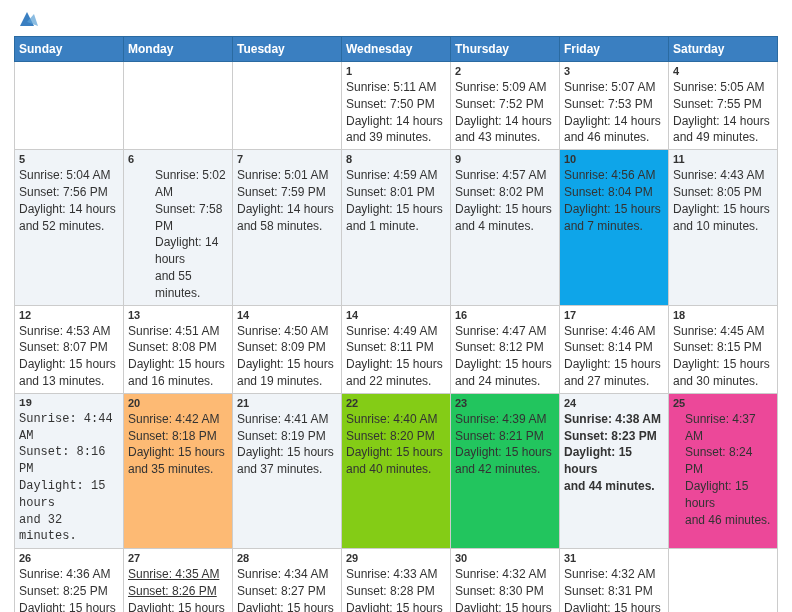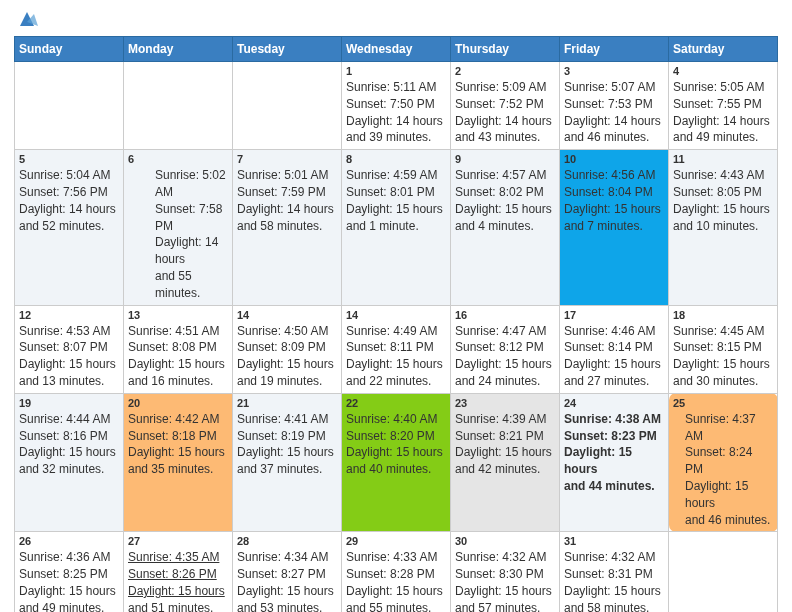--- a/index.html
+++ b/index.html
@@ -263,21 +263,21 @@
           </td>
           <td>
             <div class="day-number">18</div>
             <div class="day-info" style="white-space: pre-line;">Sunrise: 4:45 AM
 Sunset: 8:15 PM
 Daylight: 15 hours
 and 30 minutes.</div>
           </td>
         </tr>
         <tr>
-          <td style="background: rgb(240, 244, 248);">
+          <td style="background: rgb(240, 244, 248); font-family: Liberation Mono, monospace;">
             <div class="day-number">19</div>
             <div class="day-info" style="white-space: pre-line;">Sunrise: 4:44 AM
 Sunset: 8:16 PM
 Daylight: 15 hours
 and 32 minutes.</div>
           </td>
           <td style="background: #fdba74;">
             <div class="day-number">20</div>
             <div class="day-info" style="white-space: pre-line;">Sunrise: 4:42 AM
 Sunset: 8:18 PM
@@ -291,35 +291,35 @@
 Daylight: 15 hours
 and 37 minutes.</div>
           </td>
           <td style="background: #84cc16;">
             <div class="day-number">22</div>
             <div class="day-info" style="white-space: pre-line;">Sunrise: 4:40 AM
 Sunset: 8:20 PM
 Daylight: 15 hours
 and 40 minutes.</div>
           </td>
-          <td style="background: #e5e5e5;">
+          <td style="background: #22c55e;">
             <div class="day-number">23</div>
             <div class="day-info" style="white-space: pre-line;">Sunrise: 4:39 AM
 Sunset: 8:21 PM
 Daylight: 15 hours
 and 42 minutes.</div>
           </td>
           <td style="background: rgb(240, 244, 248); margin-left: 34px;">
             <div class="day-number">24</div>
             <div class="day-info" style="white-space: pre-line; font-weight: bold;">Sunrise: 4:38 AM
 Sunset: 8:23 PM
 Daylight: 15 hours
 and 44 minutes.</div>
           </td>
-          <td style="background: #fdba74; border-radius: 7px;">
+          <td style="background: #ec4899;">
             <div class="day-number">25</div>
             <div class="day-info" style="white-space: pre-line; margin-left: 12px;">Sunrise: 4:37 AM
 Sunset: 8:24 PM
 Daylight: 15 hours
 and 46 minutes.</div>
           </td>
         </tr>
         <tr>
           <td>
             <div class="day-number">26</div>

